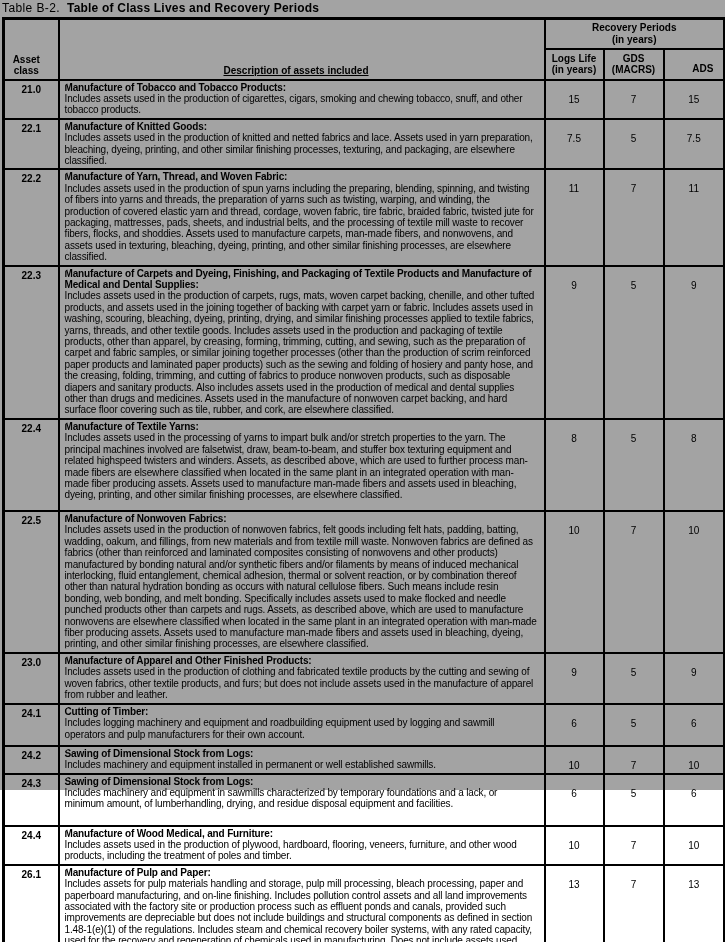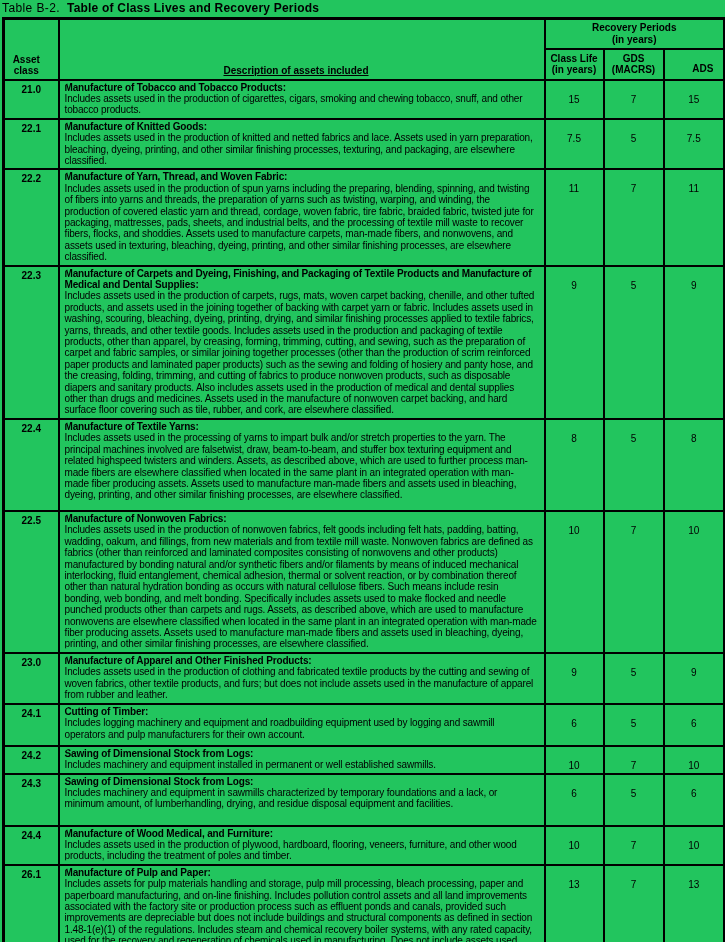--- a/index.html
+++ b/index.html
@@ -3,21 +3,21 @@
 <meta charset="utf-8">
 <style>
   * { margin: 0; padding: 0; box-sizing: border-box; }
   html, body { background: #ffffff; }
   body {
     width: 725px; height: 942px;
     font-family: "Liberation Sans", sans-serif;
     color: #000;
     overflow: hidden;
   }
-  .page { width: 725px; height: 942px; background: #22c55e; }
+  .page { width: 725px; height: 790px; background: #a3a3a3; }
 
   .doc-title {
     height: 17px;
     padding: 1px 0 0 2px;
     font-size: 12px;
     line-height: 14px;
     white-space: nowrap;
   }
   .doc-title .title-prefix { font-weight: normal; letter-spacing: 0.4px; }
   .doc-title .title-main   { font-weight: bold;   letter-spacing: 0.2px; margin-left: 7px; }
@@ -111,21 +111,21 @@
       <tr class="hrow1">
         <th class="h-asset" rowspan="2">Asset class</th>
         <th class="h-desc" rowspan="2">Description of assets included</th>
         <th class="h-recovery" colspan="3">
           <span>Recovery Periods</span><br>
           <span>(in years)</span>
         </th>
       </tr>
       <tr class="hrow2">
         <th class="h-sub">
-          <span>Class Life</span><br>
+          <span>Logs Life</span><br>
           <span>(in years)</span>
         </th>
         <th class="h-sub">
           <span>GDS</span><br>
           <span>(MACRS)</span>
         </th>
         <th class="h-ads">ADS</th>
       </tr>
     </thead>
     <tbody>

